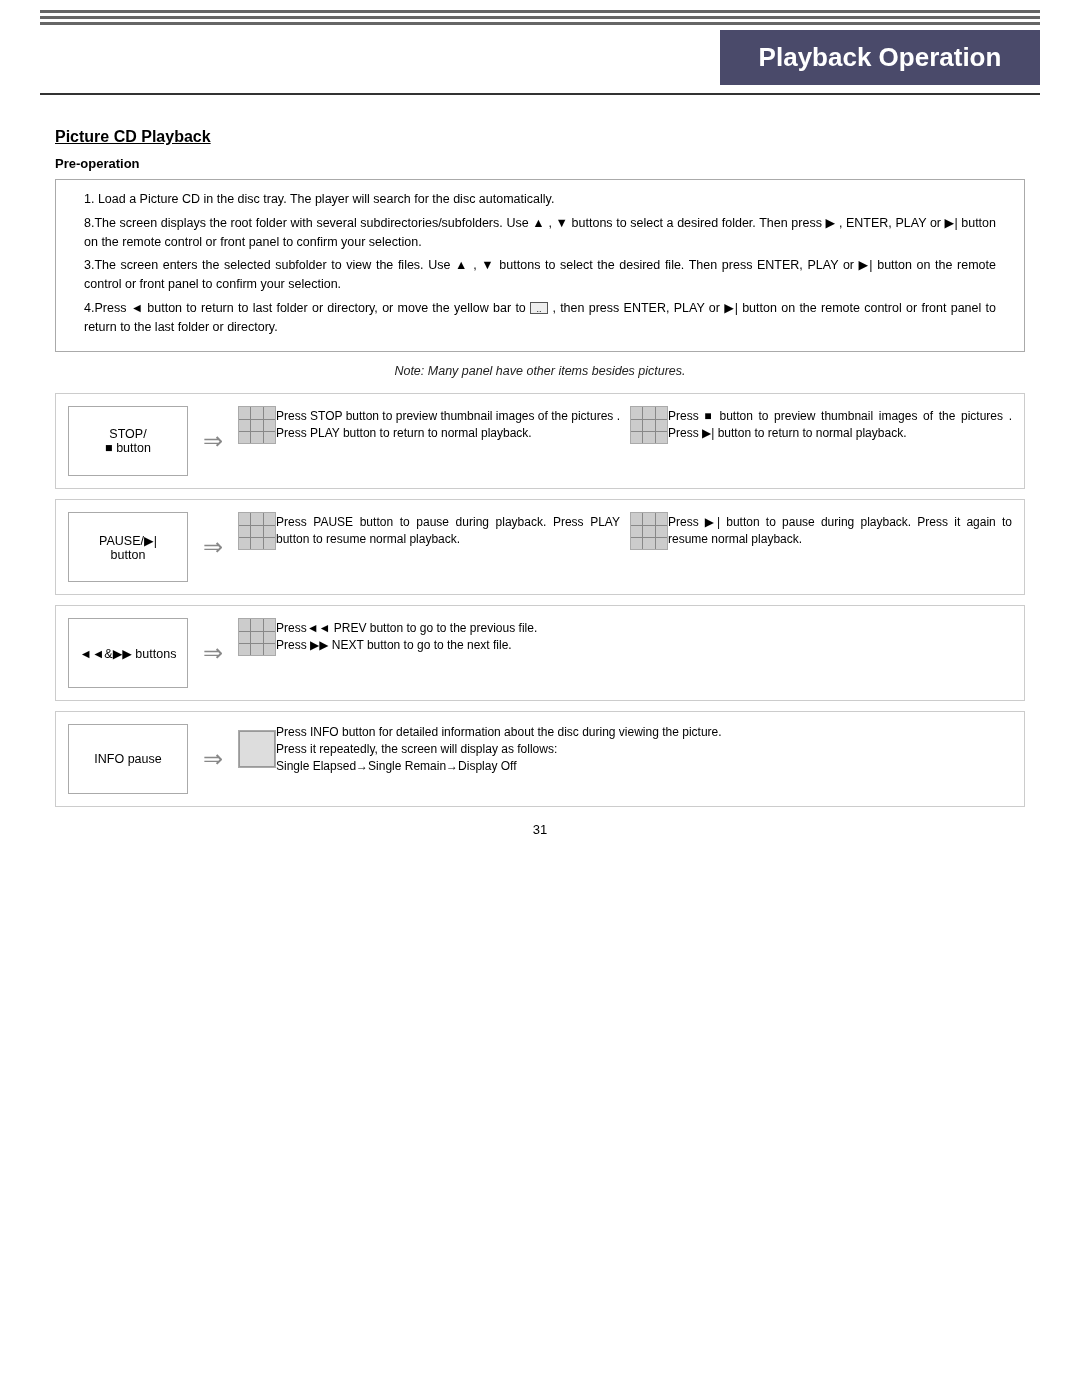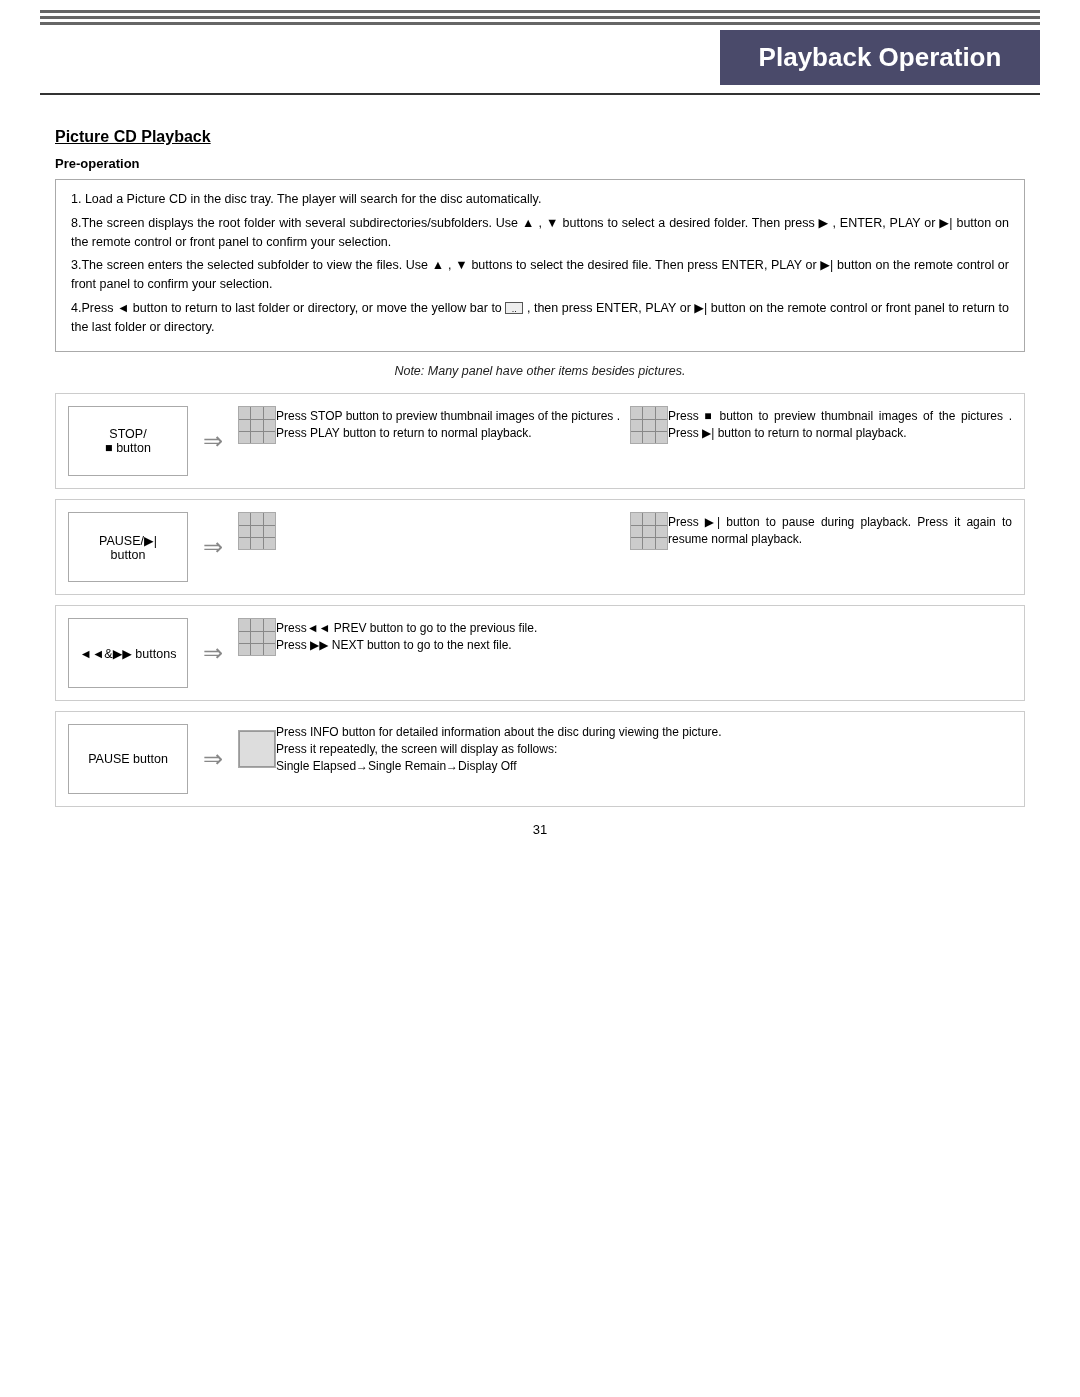--- a/index.html
+++ b/index.html
@@ -73,21 +73,21 @@
     
     .sub-section-title {
       font-size: 13px;
       font-weight: bold;
       margin-bottom: 8px;
     }
 
     
     .pre-operation-box {
       border: 1px solid #aaa;
-      padding: 10px 15px;
+      padding: 10px 28px;
       margin-bottom: 12px;
       line-height: 1.5;
       font-size: 12.5px;
     }
 
     .pre-operation-box p {
       margin-bottom: 5px;
       text-align: justify;
     }
 
@@ -308,20 +308,21 @@
             <div class="thumb-cell"></div>
             <div class="thumb-cell"></div>
             <div class="thumb-cell"></div>
             <div class="thumb-cell"></div>
             <div class="thumb-cell"></div>
             <div class="thumb-cell"></div>
             <div class="thumb-cell"></div>
             <div class="thumb-cell"></div>
           </div>
         </div>
+        <div class="desc-text">Press PAUSE button to pause during playback. Press PLAY button to resume normal playback.</div>
       </div>
       <div class="desc-block">
         <div class="desc-icon">
           <div class="thumb-grid">
             <div class="thumb-cell"></div>
             <div class="thumb-cell"></div>
             <div class="thumb-cell"></div>
             <div class="thumb-cell"></div>
             <div class="thumb-cell"></div>
             <div class="thumb-cell"></div>
@@ -357,21 +358,21 @@
             <div class="thumb-cell"></div>
           </div>
         </div>
         <div class="desc-text">Press◄◄ PREV button to go to the previous file.<br>Press ▶▶ NEXT button to go to the next file.</div>
       </div>
     </div>
   </div>
 
   <div class="operation-section">
     <div class="op-left">
-      <span>PAUSE button</span>
+      <span>INFO pause</span>
     </div>
     <div class="op-arrow">
       <span class="right-arrow">⇒</span>
     </div>
     <div class="op-right">
       <div class="desc-block">
         <div class="desc-icon">
           <div class="info-icon-box">
             <div style="font-size:8px; line-height:1.2; text-align:center;">
               <div style="height:4px; background:#999; margin:1px;"></div>

